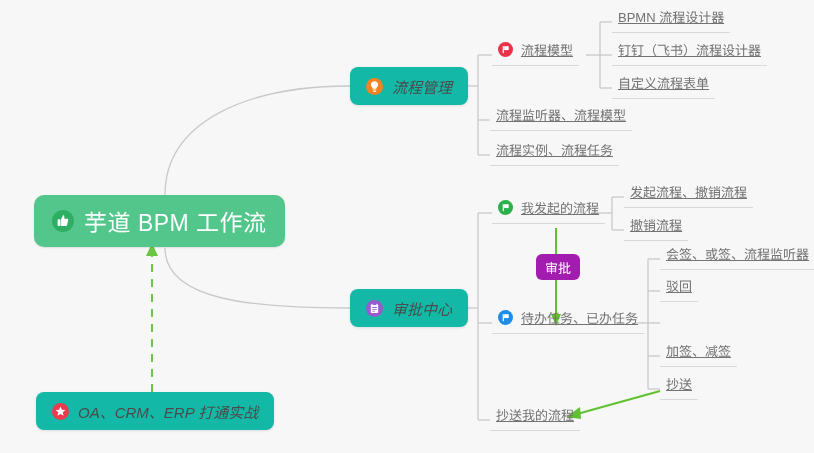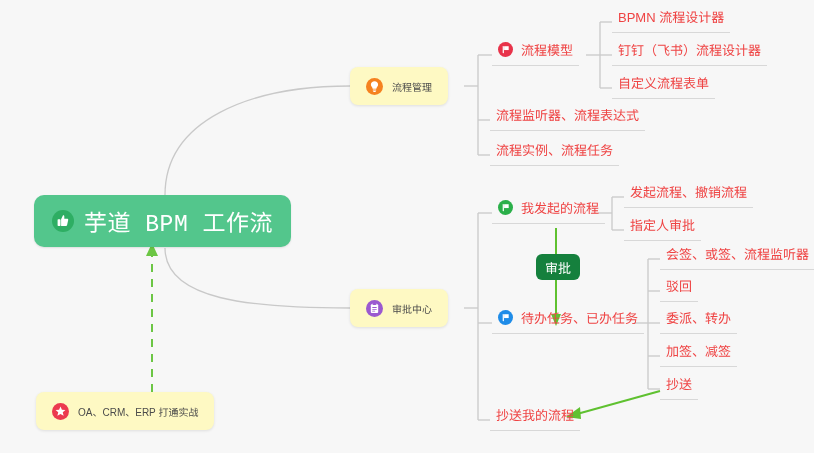--- a/index.html
+++ b/index.html
@@ -42,49 +42,51 @@
   .root {
     background: #53c68c;
     border-radius: 10px;
     padding: 0 18px;
     height: 52px;
     color: #ffffff;
     font-size: 23px;
     letter-spacing: 0.5px;
     box-shadow: 0 1px 2px rgba(0,0,0,0.10);
   }
-  .root .label { margin-left: 10px; font-family: Liberation Mono, monospace; }
+  .root .label { margin-left: 10px; }
 
   
   .card {
-    background: #fef9c3;
+    background: #14b8a6;
     border-radius: 8px;
     padding: 0 16px;
     height: 38px;
     color: #4b4b4b;
-    font-size: 10px;
+    font-size: 15px;
     box-shadow: 0 1px 3px rgba(0,0,0,0.10);
+    font-style: italic;
   }
   .card .label { margin-left: 9px; }
 
   
   .leaf {
-    color: #ef4444;
+    color: #737373;
     font-size: 13px;
     padding: 0 6px 10px 6px;
     height: 22px;
     border-bottom: 1px solid #d8d8d8;
     background: transparent;
+    text-decoration: underline;
   }
   .leaf .label { margin-left: 0; }
   .leaf.with-icon .label { margin-left: 8px; }
 
   
   .badge {
-    background: #15803d;
+    background: #a21caf;
     border-radius: 6px;
     color: #ffffff;
     font-size: 13px;
     height: 26px;
     padding: 0 9px;
     justify-content: center;
   }
 
   
   .icon {
@@ -201,21 +203,21 @@
 
   <div class="node leaf" style="left:612px; top:44px;">
     <span class="label">钉钉（飞书）流程设计器</span>
   </div>
 
   <div class="node leaf" style="left:612px; top:77px;">
     <span class="label">自定义流程表单</span>
   </div>
 
   <div class="node leaf" style="left:490px; top:109px;">
-    <span class="label">流程监听器、流程表达式</span>
+    <span class="label">流程监听器、流程模型</span>
   </div>
 
   <div class="node leaf" style="left:490px; top:144px;">
     <span class="label">流程实例、流程任务</span>
   </div>
 
   <div class="node card" style="left:350px; top:289px;">
     <span class="icon ic-md">
       <svg viewBox="0 0 18 18" width="17" height="17">
         <circle cx="9" cy="9" r="9" fill="#9b59d0"></circle>
@@ -239,21 +241,21 @@
       </svg>
     </span>
     <span class="label">我发起的流程</span>
   </div>
 
   <div class="node leaf" style="left:624px; top:186px;">
     <span class="label">发起流程、撤销流程</span>
   </div>
 
   <div class="node leaf" style="left:624px; top:219px;">
-    <span class="label">指定人审批</span>
+    <span class="label">撤销流程</span>
   </div>
 
   <div class="node badge" style="left:536px; top:254px;">
     <span class="label">审批</span>
   </div>
 
   <div class="node leaf with-icon" style="left:492px; top:312px;">
     <span class="icon ic-sm">
       <svg viewBox="0 0 16 16" width="15" height="15">
         <circle cx="8" cy="8" r="8" fill="#1f8ce8"></circle>
@@ -265,23 +267,20 @@
   </div>
 
   <div class="node leaf" style="left:660px; top:248px;">
     <span class="label">会签、或签、流程监听器</span>
   </div>
 
   <div class="node leaf" style="left:660px; top:280px;justify-content:flex-end;">
     <span class="label">驳回</span>
   </div>
 
-  <div class="node leaf" style="left:660px; top:312px;">
-    <span class="label">委派、转办</span>
-  </div>
 
   <div class="node leaf" style="left:660px; top:345px;">
     <span class="label">加签、减签</span>
   </div>
 
   <div class="node leaf" style="left:660px; top:378px;">
     <span class="label">抄送</span>
   </div>
 
   <div class="node leaf" style="left:490px; top:409px;">

